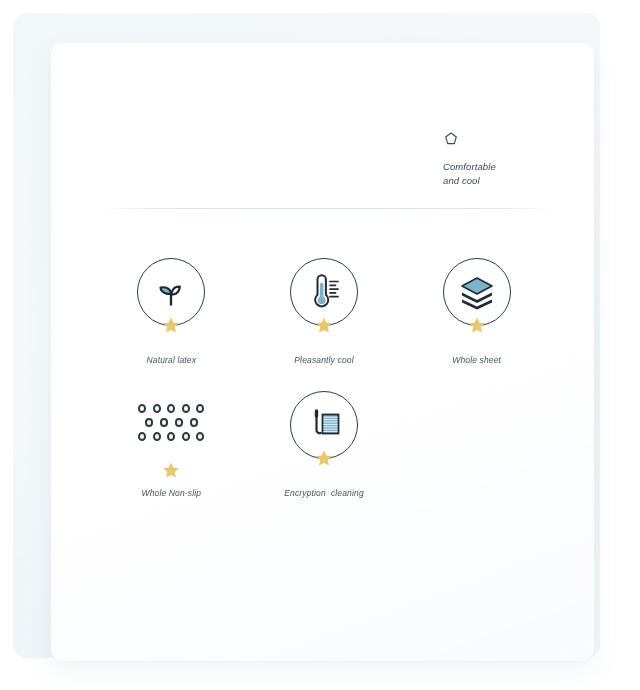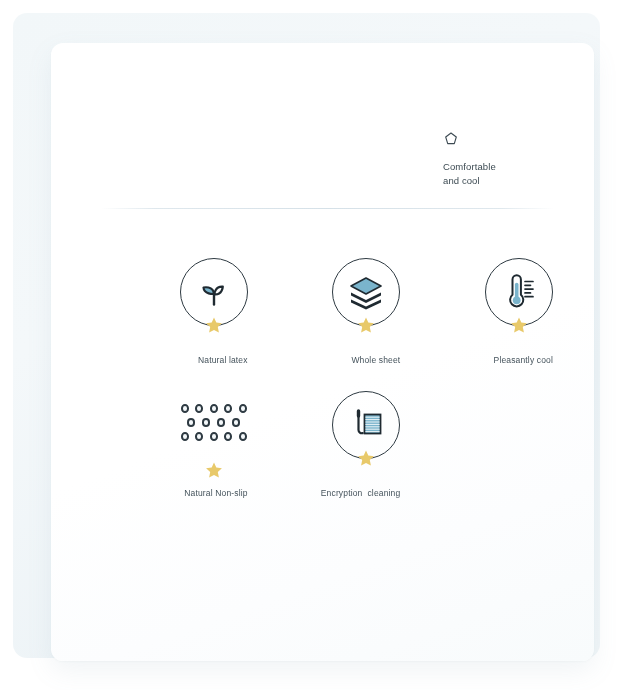--- a/index.html
+++ b/index.html
@@ -40,20 +40,21 @@
     left: 38px;
     top: 30px;
     width: 543px;
     height: 618px;
     border-radius: 12px;
     background:
       linear-gradient(160deg, #ffffff 0%, #ffffff 55%, #fcfdfe 78%, #f8fbfc 100%);
     box-shadow: 0 10px 26px rgba(120, 150, 165, 0.10),
                 0 1px 2px rgba(120, 150, 165, 0.05);
     overflow: hidden;
+    font-style: italic;
   }
 
   
   .header-block {
     position: absolute;
     right: 43px;
     top: 88px;
     width: 108px;
     text-align: left;
   }
@@ -95,21 +96,21 @@
     top: 215px;
     width: 458px;
     display: grid;
     grid-template-columns: repeat(3, 1fr);
     grid-row-gap: 25px;
   }
 
   .feature-item {
     display: flex;
     flex-direction: column;
-    align-items: flex-end;
+    align-items: center;
   }
 
   .icon-stage {
     position: relative;
     width: 68px;
     height: 68px;
     display: flex;
     align-items: center;
     justify-content: center;
   }
@@ -211,39 +212,20 @@
                 <path d="M17 18.6 L17 29.5" stroke="#1f2a31" stroke-width="2.4" stroke-linecap="round"></path>
               </svg>
             </div>
             <span class="star-badge">
               <svg width="19" height="19" viewBox="0 0 19 19">
                 <path d="M9.5 1.4 L11.8 6.6 L17.4 7.2 L13.3 11.0 L14.4 16.6 L9.5 13.9 L4.6 16.6 L5.7 11.0 L1.6 7.2 L7.2 6.6 Z" fill="#e8c96a"></path>
               </svg>
             </span>
           </div>
           <div class="feature-label">Natural latex</div>
-        </div>
-
-        <div class="feature-item">
-          <div class="icon-stage">
-            <div class="icon-ring"></div>
-            <div class="icon-glyph">
-              <svg width="36" height="34" viewBox="0 0 36 34">
-                <path d="M18 3 L33 11 L18 19 L3 11 Z" fill="#7ab4cc" stroke="#1f2a31" stroke-width="1.6" stroke-linejoin="round"></path>
-                <path d="M3 17.5 L18 25 L33 17.5 L33 20.5 L18 28 L3 20.5 Z" fill="#1f2a31"></path>
-                <path d="M3 24.5 L18 31.5 L33 24.5 L33 27.5 L18 34.5 L3 27.5 Z" fill="#1f2a31"></path>
-              </svg>
-            </div>
-            <span class="star-badge">
-              <svg width="19" height="19" viewBox="0 0 19 19">
-                <path d="M9.5 1.4 L11.8 6.6 L17.4 7.2 L13.3 11.0 L14.4 16.6 L9.5 13.9 L4.6 16.6 L5.7 11.0 L1.6 7.2 L7.2 6.6 Z" fill="#e8c96a"></path>
-              </svg>
-            </span>
-          </div>
-          <div class="feature-label">Whole sheet</div>
         </div>
 
         <div class="feature-item">
           <div class="icon-stage">
             <div class="icon-ring"></div>
             <div class="icon-glyph">
               <svg width="38" height="36" viewBox="0 0 38 36">
                 <path d="M12.5 5.5 a4.2 4.2 0 0 1 8.4 0 v15.2 a6.6 6.6 0 1 1 -8.4 0 Z" fill="#ffffff" stroke="#1f2a31" stroke-width="2" stroke-linejoin="round"></path>
                 <path d="M16.7 10.5 v12.8" stroke="#7ab4cc" stroke-width="3.6" stroke-linecap="round"></path>
                 <circle cx="16.7" cy="26.3" r="3.9" fill="#7ab4cc"></circle>
@@ -260,20 +242,39 @@
               <svg width="19" height="19" viewBox="0 0 19 19">
                 <path d="M9.5 1.4 L11.8 6.6 L17.4 7.2 L13.3 11.0 L14.4 16.6 L9.5 13.9 L4.6 16.6 L5.7 11.0 L1.6 7.2 L7.2 6.6 Z" fill="#e8c96a"></path>
               </svg>
             </span>
           </div>
           <div class="feature-label">Pleasantly cool</div>
         </div>
 
         <div class="feature-item">
           <div class="icon-stage">
+            <div class="icon-ring"></div>
+            <div class="icon-glyph">
+              <svg width="36" height="34" viewBox="0 0 36 34">
+                <path d="M18 3 L33 11 L18 19 L3 11 Z" fill="#7ab4cc" stroke="#1f2a31" stroke-width="1.6" stroke-linejoin="round"></path>
+                <path d="M3 17.5 L18 25 L33 17.5 L33 20.5 L18 28 L3 20.5 Z" fill="#1f2a31"></path>
+                <path d="M3 24.5 L18 31.5 L33 24.5 L33 27.5 L18 34.5 L3 27.5 Z" fill="#1f2a31"></path>
+              </svg>
+            </div>
+            <span class="star-badge">
+              <svg width="19" height="19" viewBox="0 0 19 19">
+                <path d="M9.5 1.4 L11.8 6.6 L17.4 7.2 L13.3 11.0 L14.4 16.6 L9.5 13.9 L4.6 16.6 L5.7 11.0 L1.6 7.2 L7.2 6.6 Z" fill="#e8c96a"></path>
+              </svg>
+            </span>
+          </div>
+          <div class="feature-label">Whole sheet</div>
+        </div>
+
+        <div class="feature-item">
+          <div class="icon-stage">
 
             <div class="dot-grid">
               <div class="dot-row">
                 <span class="dot"></span>
                 <span class="dot"></span>
                 <span class="dot"></span>
                 <span class="dot"></span>
                 <span class="dot"></span>
               </div>
               <div class="dot-row offset">
@@ -289,21 +290,21 @@
                 <span class="dot"></span>
                 <span class="dot"></span>
               </div>
               <span class="star-badge">
                 <svg width="19" height="19" viewBox="0 0 19 19">
                   <path d="M9.5 1.4 L11.8 6.6 L17.4 7.2 L13.3 11.0 L14.4 16.6 L9.5 13.9 L4.6 16.6 L5.7 11.0 L1.6 7.2 L7.2 6.6 Z" fill="#e8c96a"></path>
                 </svg>
               </span>
             </div>
           </div>
-          <div class="feature-label">Natural Non-slip</div>
+          <div class="feature-label">Whole Non-slip</div>
         </div>
 
         <div class="feature-item">
           <div class="icon-stage">
             <div class="icon-ring"></div>
             <div class="icon-glyph">
               <svg width="38" height="36" viewBox="0 0 38 36">
                 <path d="M11.5 4 L11.5 23 a3.3 3.3 0 0 0 4.2 3.1" stroke="#1f2a31" stroke-width="2.2" fill="none" stroke-linecap="round"></path>
                 <path d="M11.5 4 L11.5 9" stroke="#1f2a31" stroke-width="3.4" stroke-linecap="round"></path>
                 <rect x="17.5" y="7.5" width="16" height="19" fill="#7ab4cc" stroke="#1f2a31" stroke-width="1.8"></rect>

